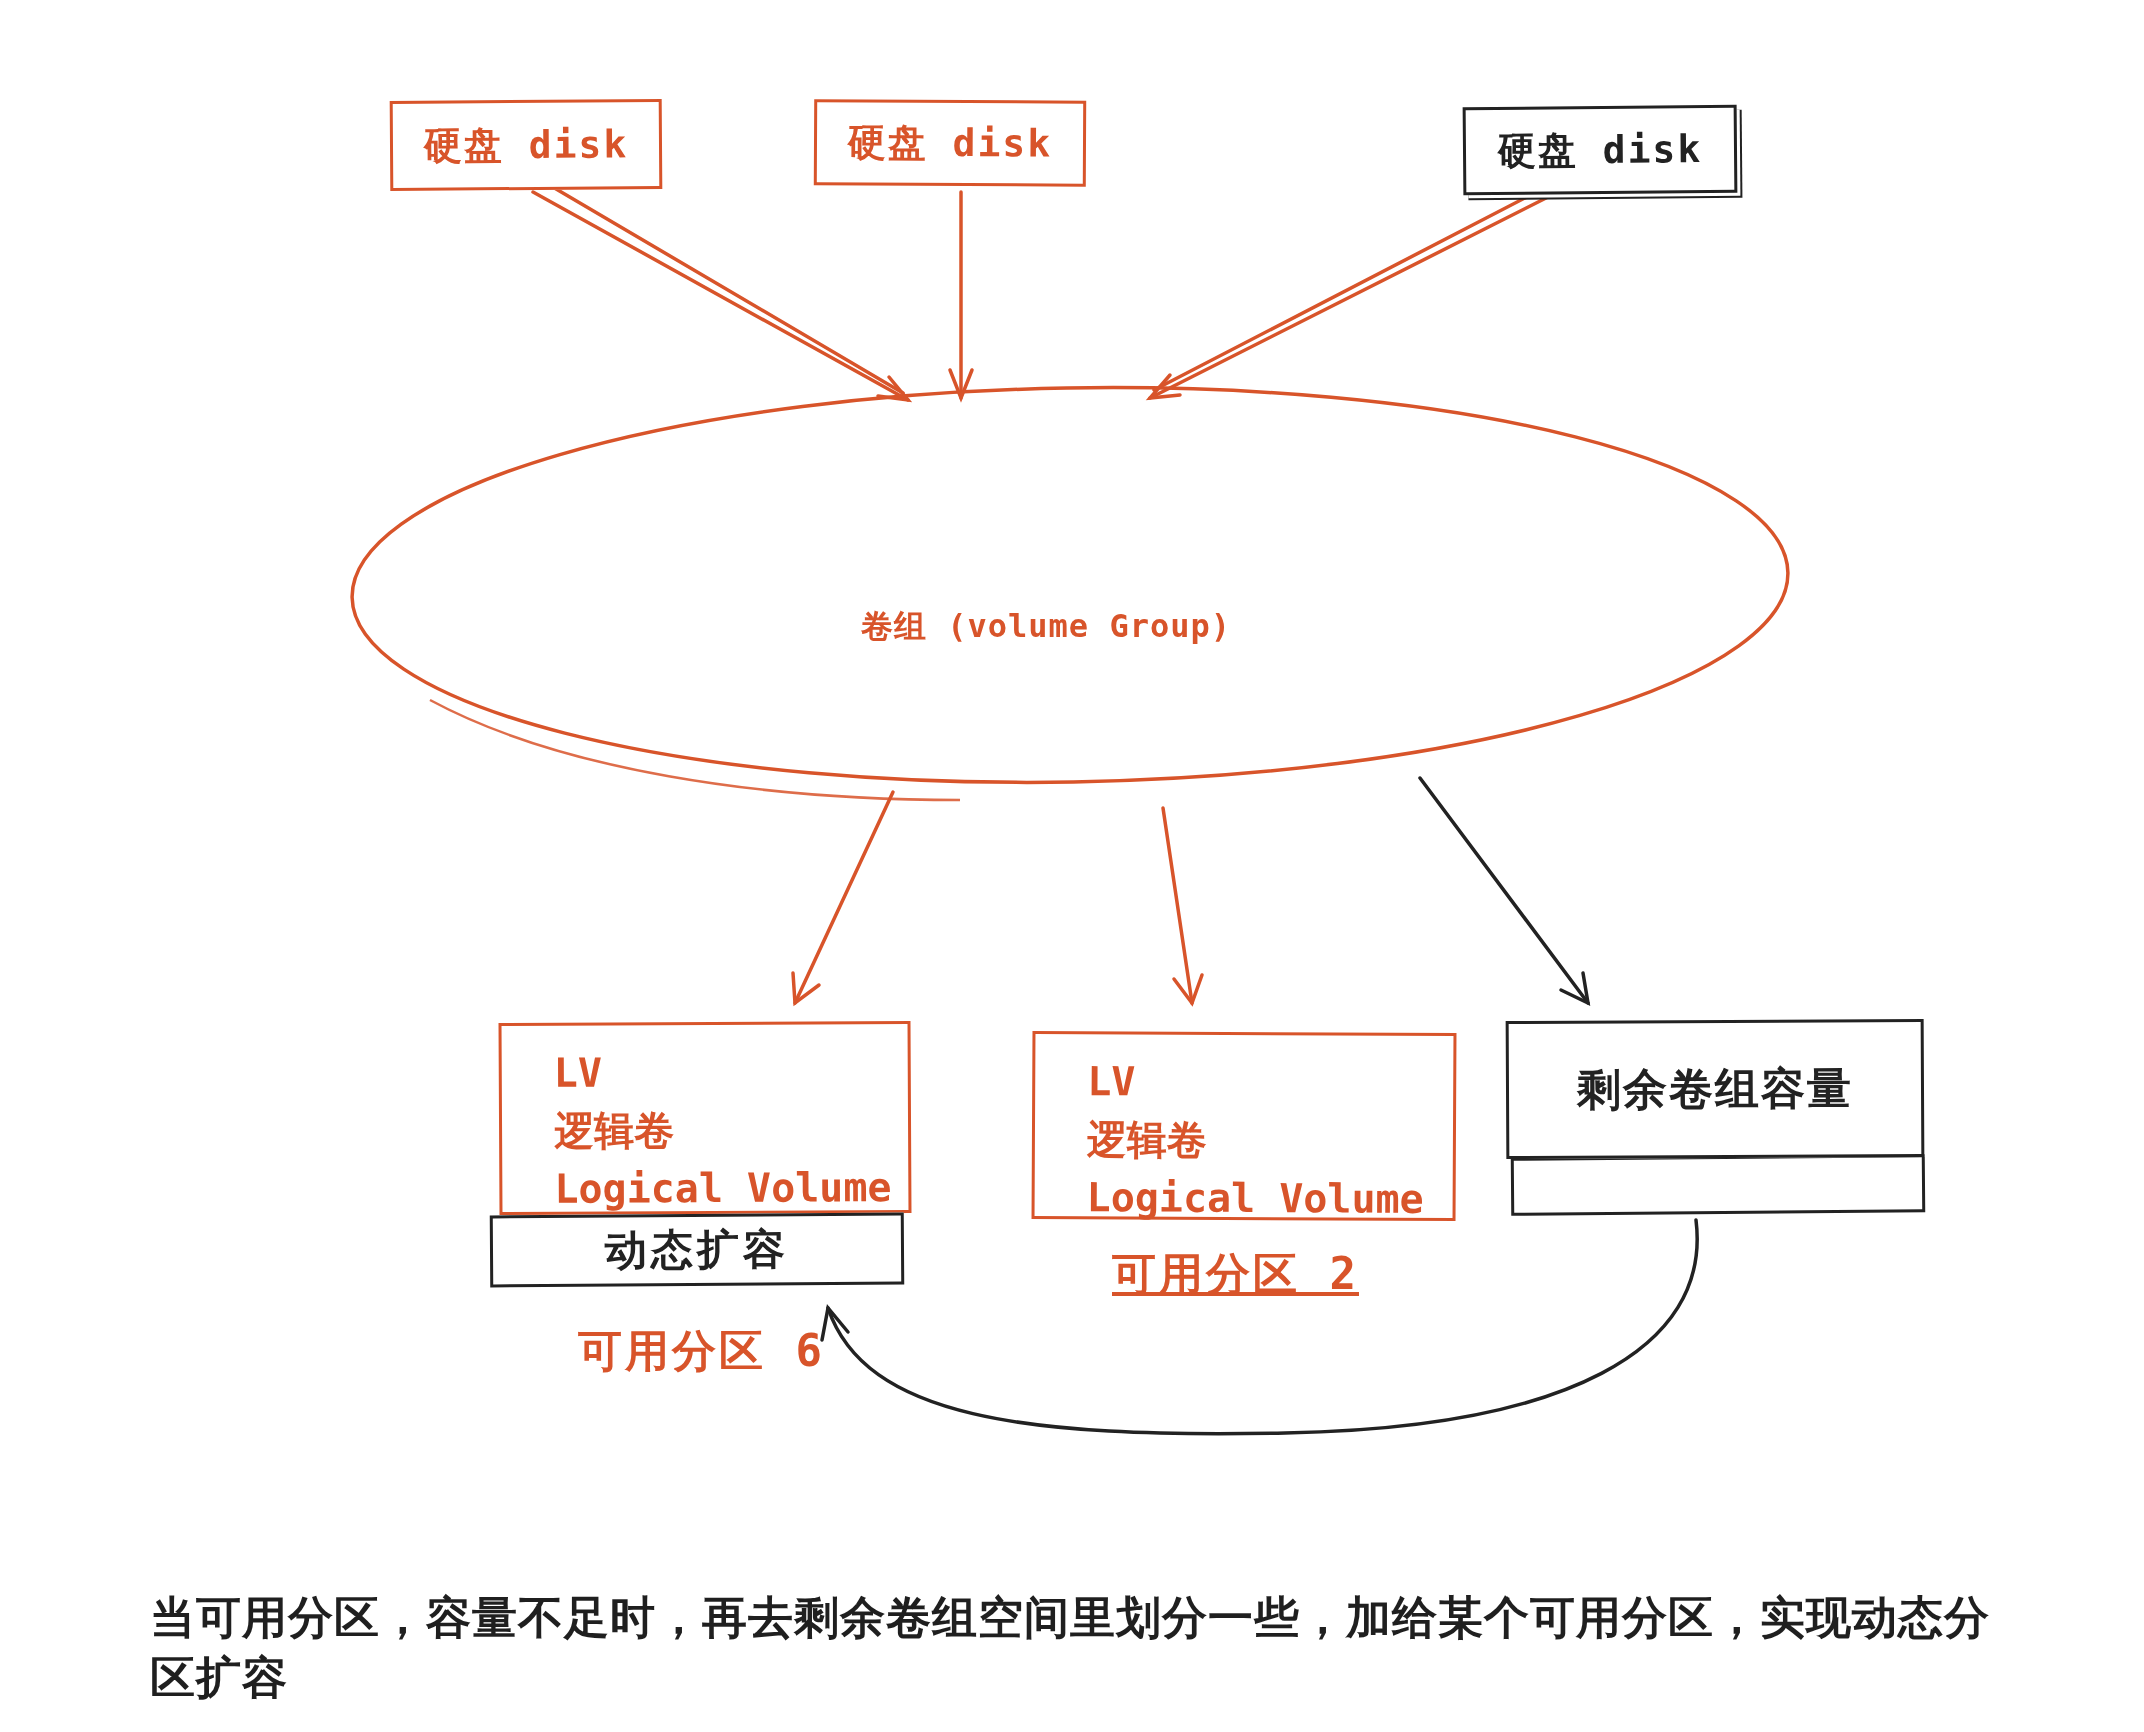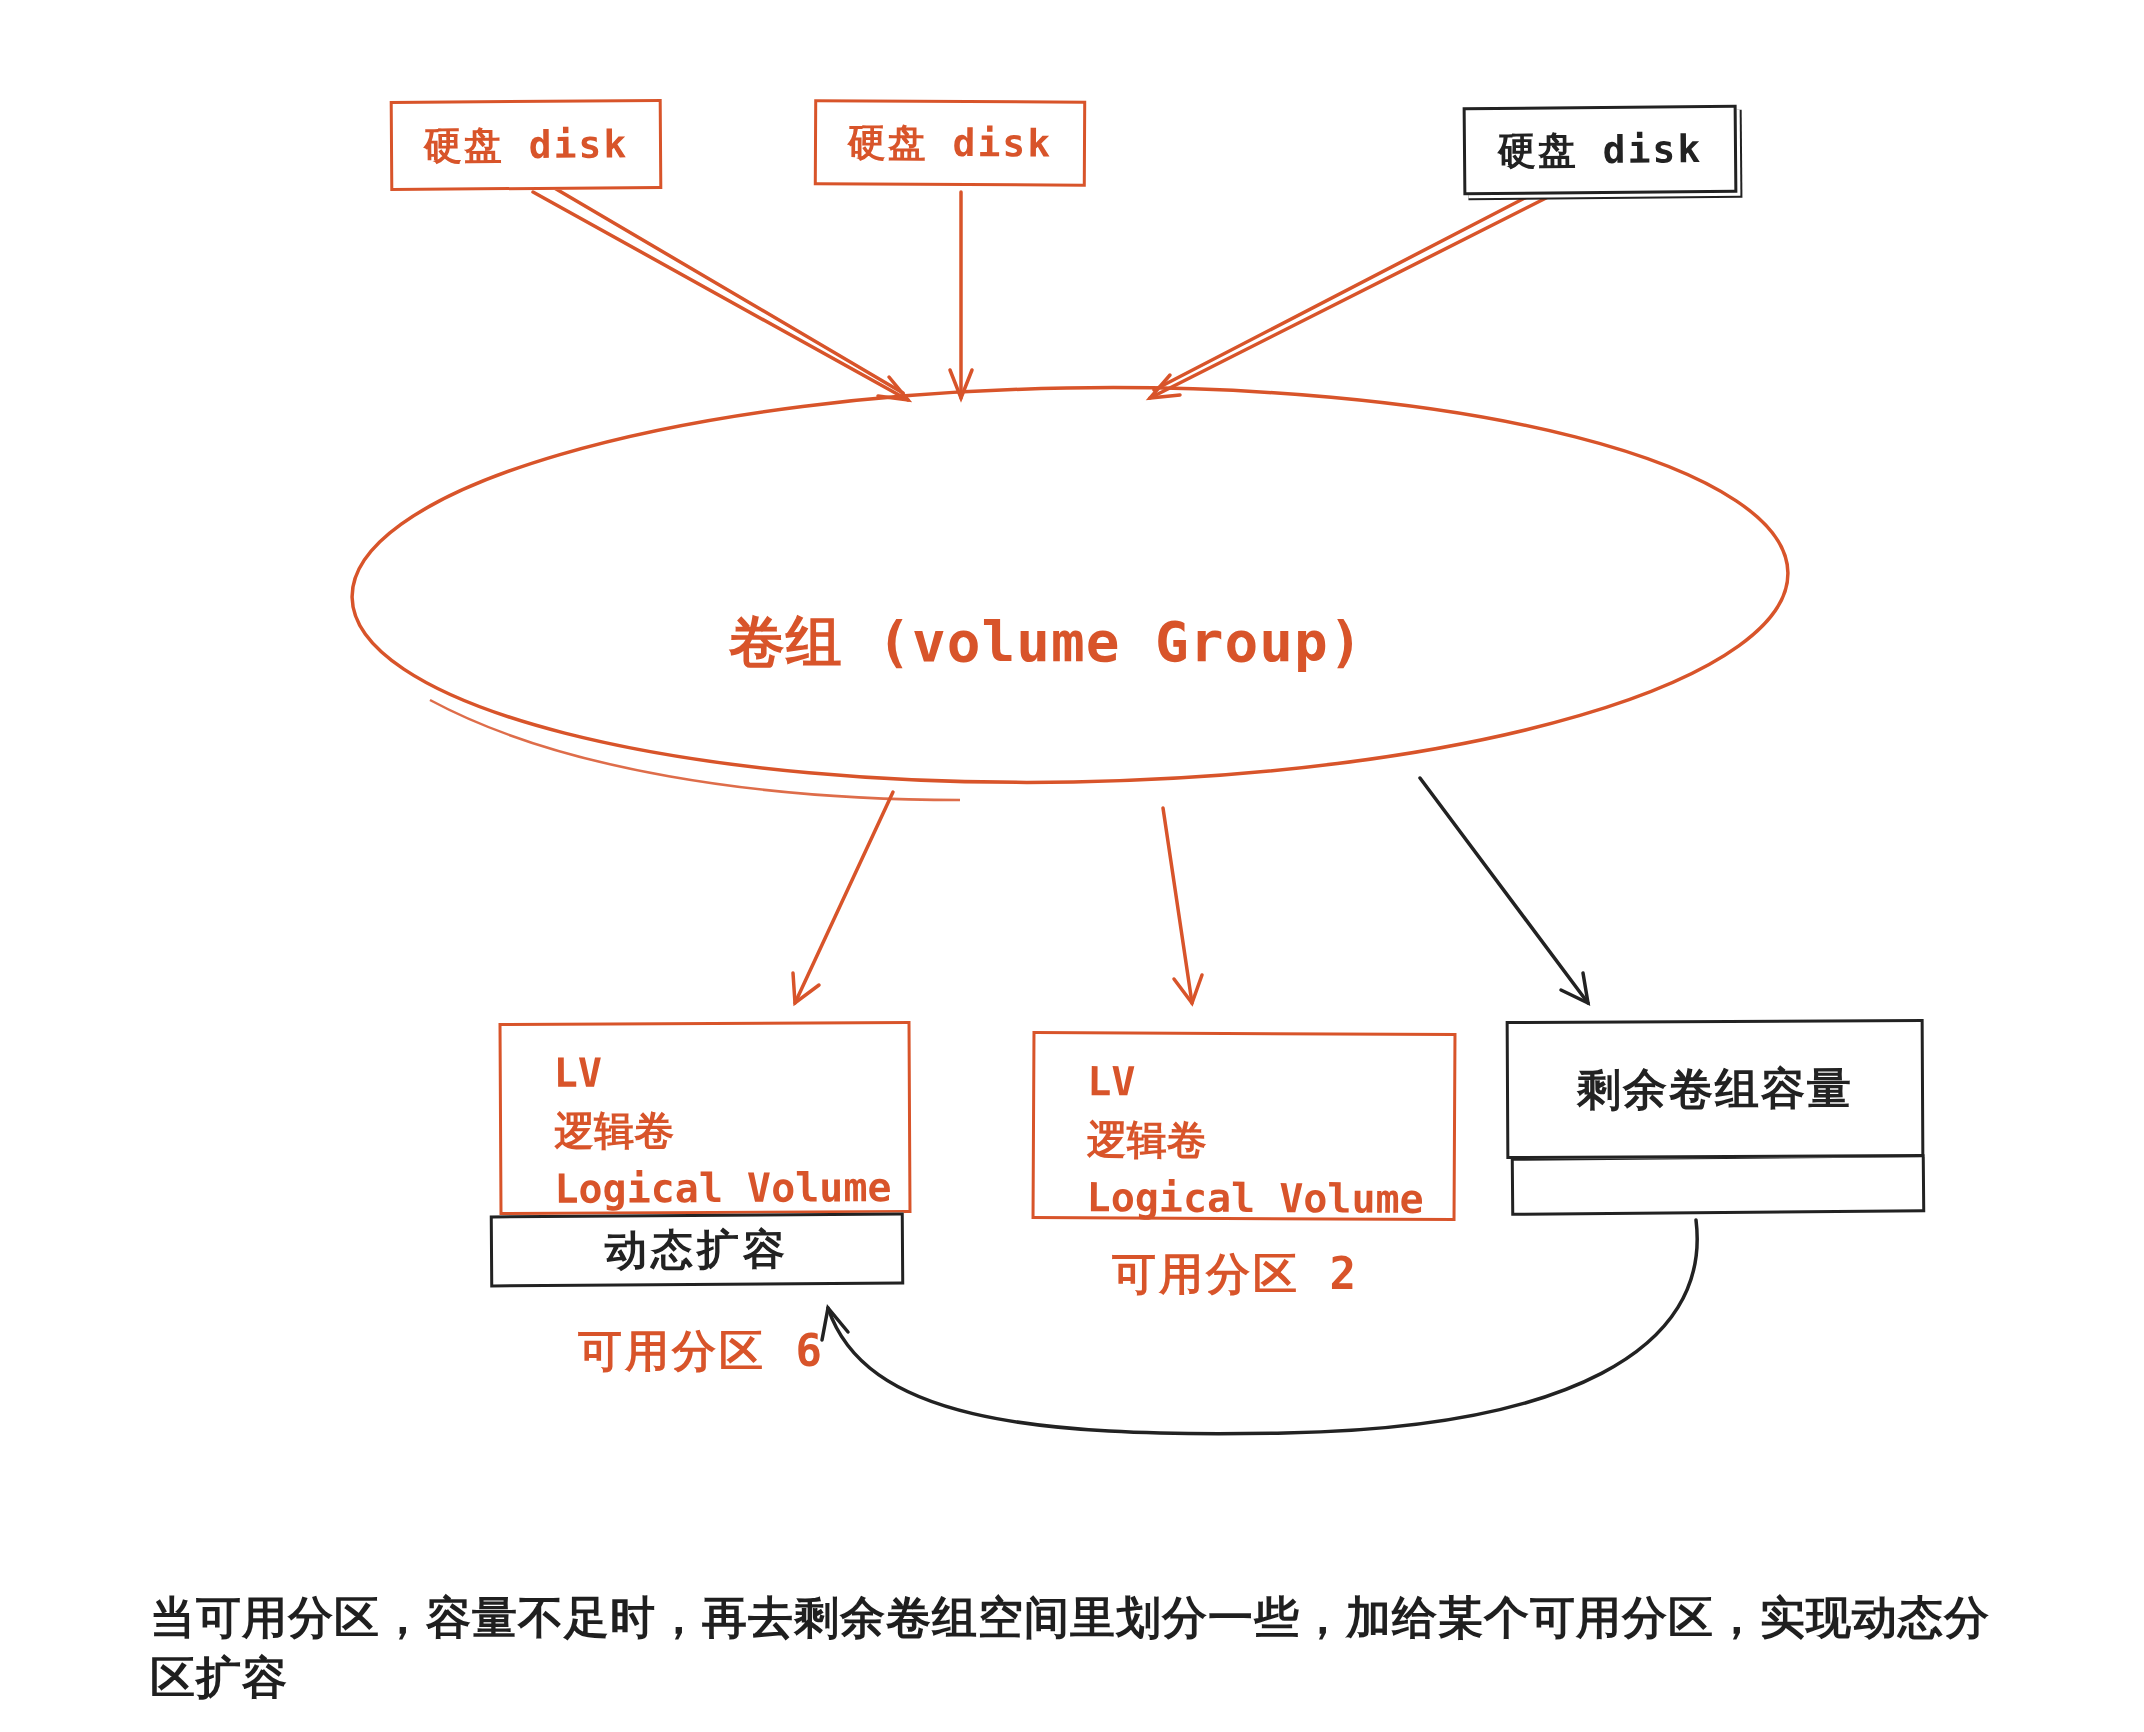--- a/index.html
+++ b/index.html
@@ -51,21 +51,21 @@
     color: #d8542a;
     font-size: 44px;
     font-weight: bold;
   }
   .vg-line2 {
     position: absolute;
     z-index: 2;
     left: 646px; top: 605px; width: 800px;
     text-align: center;
     color: #d8542a;
-    font-size: 56px;
+    font-size: 32px;
     font-weight: bold;
     letter-spacing: 1px;
   }
   .watermark {
     position: absolute;
     z-index: 2;
     left: 1228px; top: 362px;
     color: #8e8e8e;
     font-size: 40px;
   }
@@ -103,21 +103,21 @@
 
   .caption {
     position: absolute;
     z-index: 2;
     color: #d8542a;
     font-size: 44px;
     font-weight: bold;
     letter-spacing: 3px;
   }
   .caption-1 { left: 578px;  top: 1322px; }
-  .caption-2 { left: 1112px; top: 1245px; }
+  .caption-2 { left: 1112px; top: 1245px; text-decoration: underline; }
 
   
   .rem-box {
     position: absolute;
     z-index: 2;
     left: 1506px; top: 1020px; width: 418px; height: 138px;
     border: 3px solid #222222;
     background: #ffffff;
     color: #222222;
     display: flex; align-items: center; justify-content: center;

